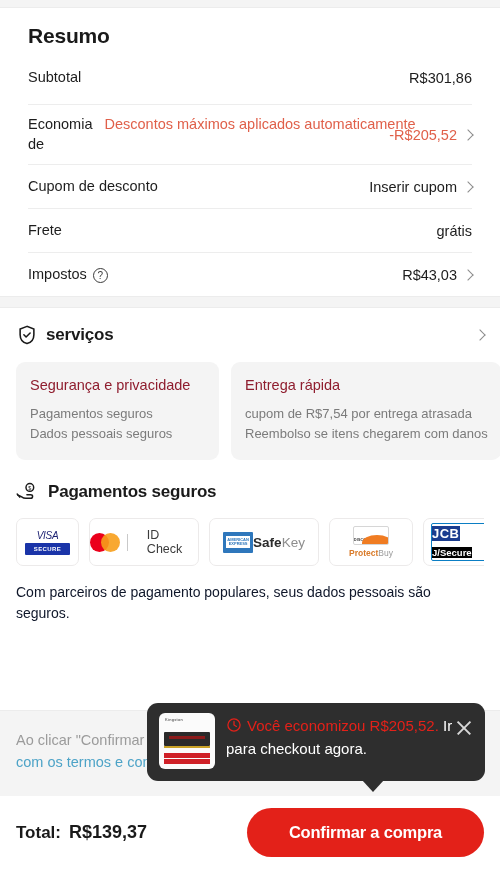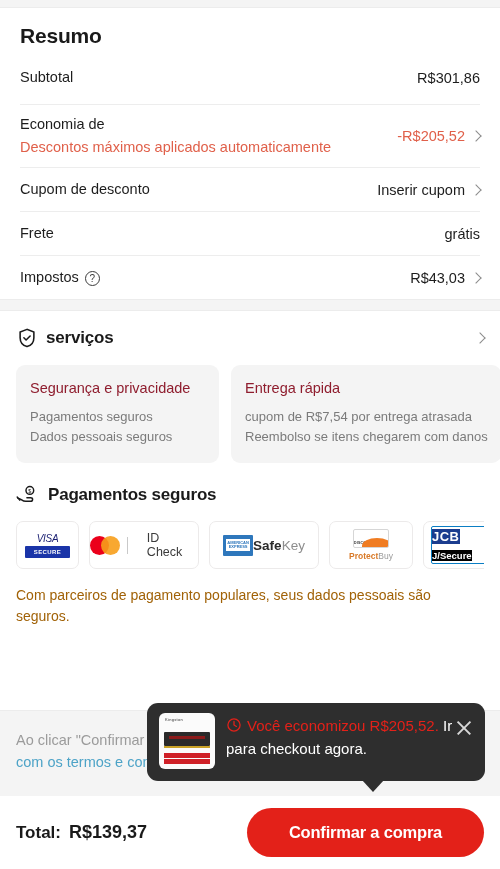--- a/index.html
+++ b/index.html
@@ -18,40 +18,40 @@
   
   .top-strip {
     height: 8px;
     background: #f4f4f4;
     border-bottom: 1px solid #ececec;
   }
 
   
   .summary {
     background: #fff;
-    padding: 0 20px;
+    padding: 0 28px;
   }
   .summary-title {
     font-size: 21px;
     font-weight: bold;
     color: #1a1a1a;
     letter-spacing: -0.2px;
     padding: 16px 0 12px 0;
   }
   .row {
     display: flex;
     align-items: center;
     justify-content: space-between;
     min-height: 44px;
     padding: 10px 0;
     border-top: 1px solid #ededed;
   }
   .row.first { border-top: none; padding-top: 2px; }
   .row-left { display: flex; align-items: center; gap: 6px; flex: 1 1 auto; min-width: 0;}
-  .row-left-stack { display: flex; flex-direction: column; gap: 3px; }
+  .row-left-stack { display: flex; flex-direction: row; gap: 12px; }
   .row-label {
     font-size: 14.5px;
     color: #1d1d1d;
     line-height: 1.35;
   }
   .row-sublabel {
     font-size: 14.5px;
     color: #e0604a;
     line-height: 1.35;
     white-space: nowrap;
@@ -181,21 +181,21 @@
   .disc-arc { position:absolute; right:-4px; bottom:-7px; width:30px; height:16px; background:#f07c22; border-radius:50%;}
   .disc-txt { font-size:8.5px; color:#d97a28; font-weight:bold;}
   .disc-txt span { color:#9a9a9a; font-weight:normal;}
 
   .jcb-wrap { border:1.5px solid #0b7ec4; border-radius:2px; overflow:hidden; width:56px;}
   .jcb-top { background:#1b3d8f; color:#fff; font-size:13px; font-weight:bold; text-align:center; letter-spacing:.5px; line-height:1.15;}
   .jcb-bot { background:#000000; color:#fff; font-size:9.5px; font-weight:bold; text-align:center; line-height:1.3;}
 
   .pay-note {
     font-size: 14px;
-    color: #a16207;
+    color: #0f172a;
     line-height: 1.5;
     margin-top: 16px;
   }
 
   
   .terms {
     position: absolute;
     left: 0; top: 710px;
     width: 500px; height: 86px;
     background: #f4f4f4;

